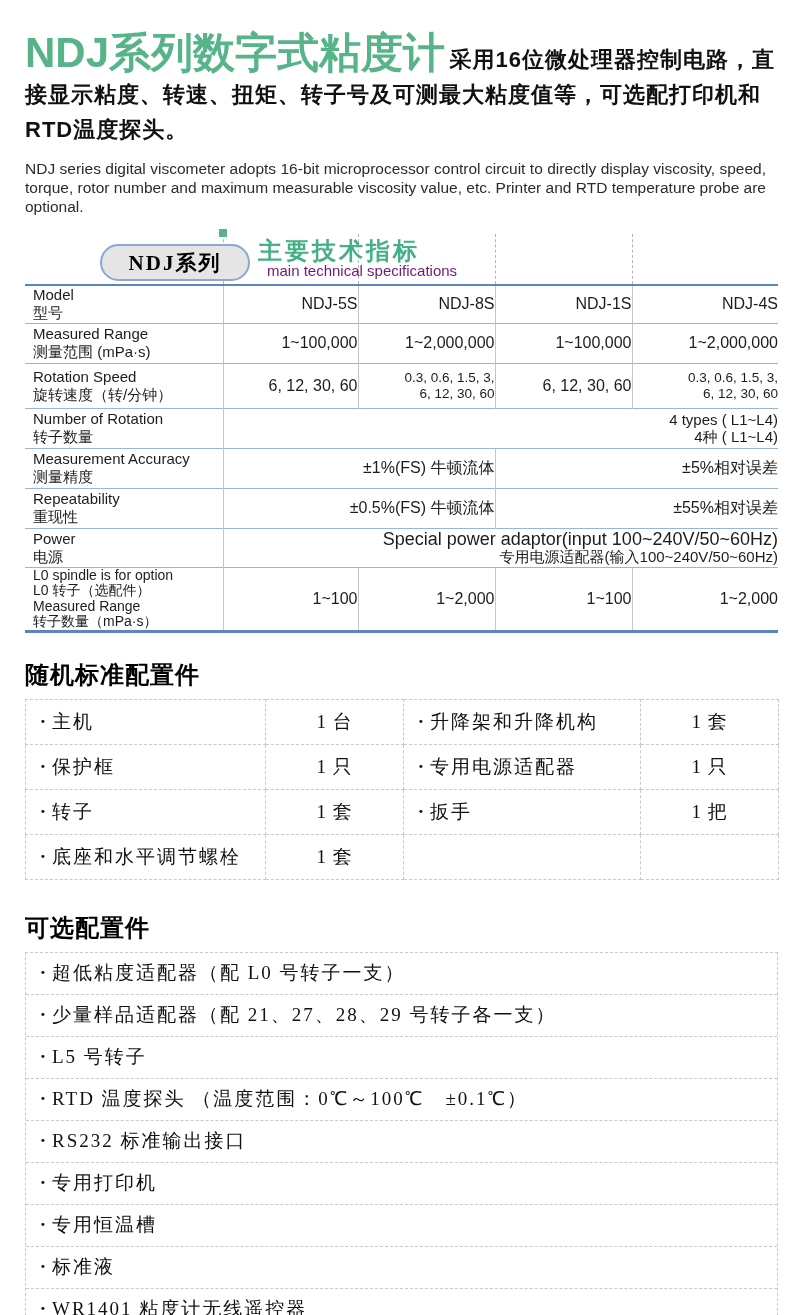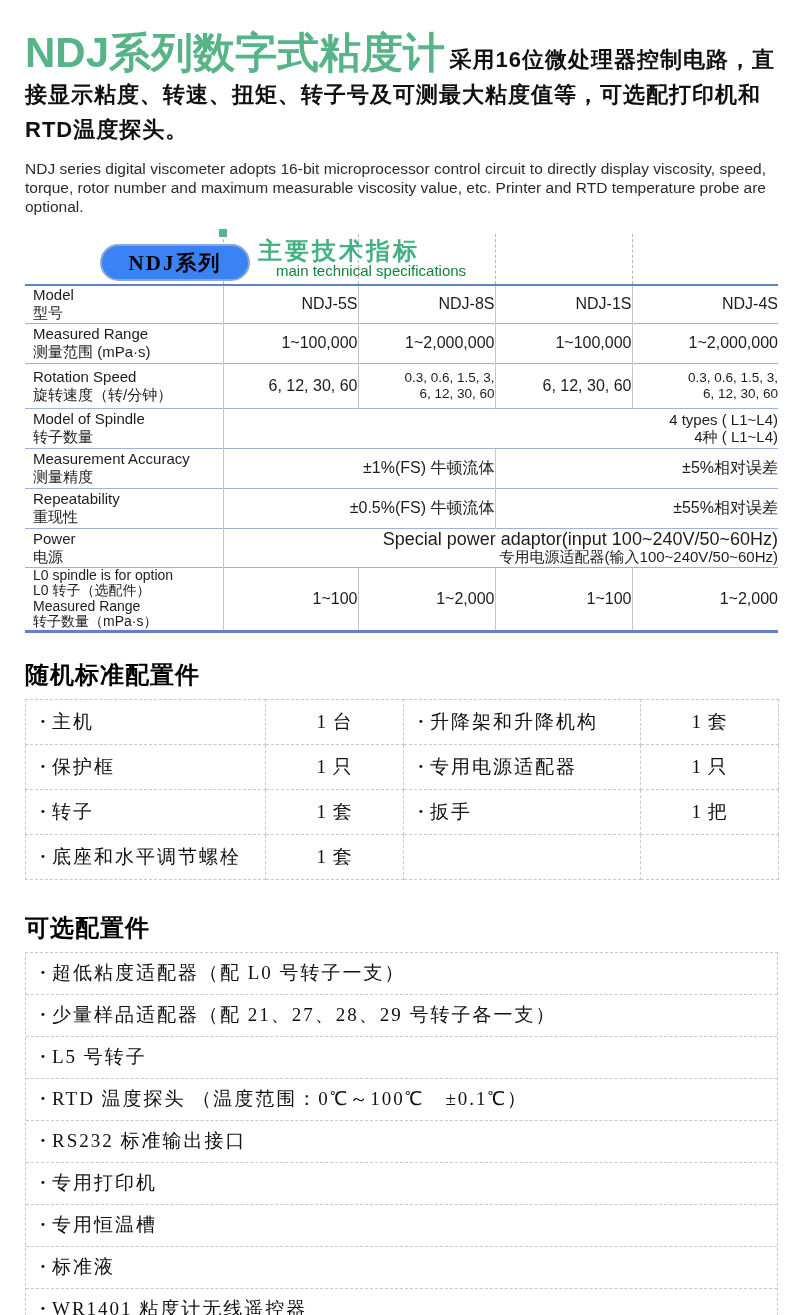--- a/index.html
+++ b/index.html
@@ -11,27 +11,27 @@
   .t-green{font-size:42px;font-weight:bold;color:#56b488;letter-spacing:0px;line-height:40px;}
   .t-black{font-size:22px;font-weight:bold;color:#111;letter-spacing:1px;}
   .intro-en{margin:11px 34px 0 25px;font-size:15.5px;line-height:19px;color:#2b2b2b;
             text-align:justify;text-align-last:left;}
 
   
   .spec-band{position:relative;height:56px;margin:12px 22px 0 25px;width:753px;}
   .vline{position:absolute;top:6px;bottom:0;width:0;border-left:1px dashed #b5b5b5;}
   .vl1{left:198px;} .vl2{left:333px;} .vl3{left:470px;} .vl4{left:607px;}
   .green-sq{position:absolute;left:194px;top:1px;width:8px;height:8px;background:#56b488;}
-  .badge{position:absolute;left:75px;top:16px;width:146px;height:33px;background:#3b82f6;
+  .badge{position:absolute;left:75px;top:16px;width:146px;height:33px;background:#e5e5e5;
          border:2px solid #8aa9d2;border-radius:20px;display:flex;align-items:center;justify-content:center;
          font-family:"Liberation Serif",serif;font-weight:bold;font-size:21px;color:#000;
          letter-spacing:2px;z-index:2;}
   .spec-head-cn{position:absolute;left:233px;top:7px;font-size:24px;font-weight:bold;
                 color:#44b185;letter-spacing:3px;}
-  .spec-head-en{position:absolute;left:251px;top:34px;font-size:15px;color:#15803d;}
+  .spec-head-en{position:absolute;left:242px;top:34px;font-size:15px;color:#701a75;}
 
   
   table.spec{border-collapse:collapse;table-layout:fixed;width:753px;margin-left:25px;
              border-top:2px solid #5d82c6;border-bottom:3px solid #5d82c6;}
   .spec td{padding:0;vertical-align:middle;text-align:right;font-size:16px;color:#1c1c1c;}
   .spec td+td{border-left:1px solid #c6c6c6;}
   .spec tr+tr td{border-top:1px solid #9cb3dc;}
   .spec td.lbl{text-align:left;padding-left:8px;}
   .lbl .ln{display:block;font-size:15px;line-height:18px;}
   .cell-2line span{display:block;font-size:13.5px;line-height:16px;}
@@ -117,21 +117,21 @@
         <span>6, 12, 30, 60</span>
       </td>
       <td>6, 12, 30, 60</td>
       <td class="cell-2line">
         <span>0.3, 0.6, 1.5, 3,</span>
         <span>6, 12, 30, 60</span>
       </td>
     </tr>
     <tr style="height:40px;">
       <td class="lbl">
-        <span class="ln">Model of Spindle</span>
+        <span class="ln">Number of Rotation</span>
         <span class="ln">转子数量</span>
       </td>
       <td colspan="4" class="small-lines">
         <span style="font-size:15px;">4 types ( L1~L4)</span>
         <span style="font-size:15px;">4种 ( L1~L4)</span>
       </td>
     </tr>
     <tr style="height:40px;">
       <td class="lbl">
         <span class="ln">Measurement Accuracy</span>

